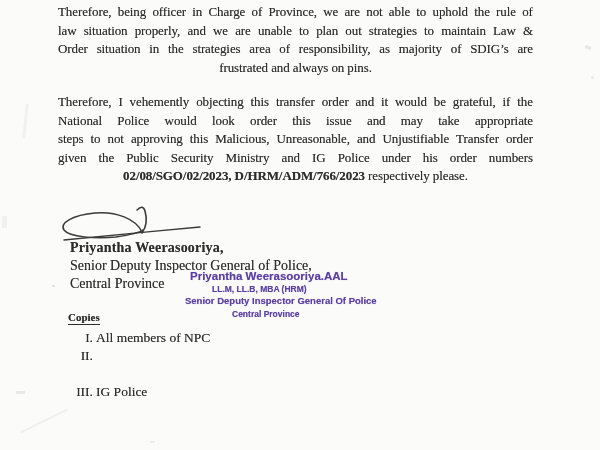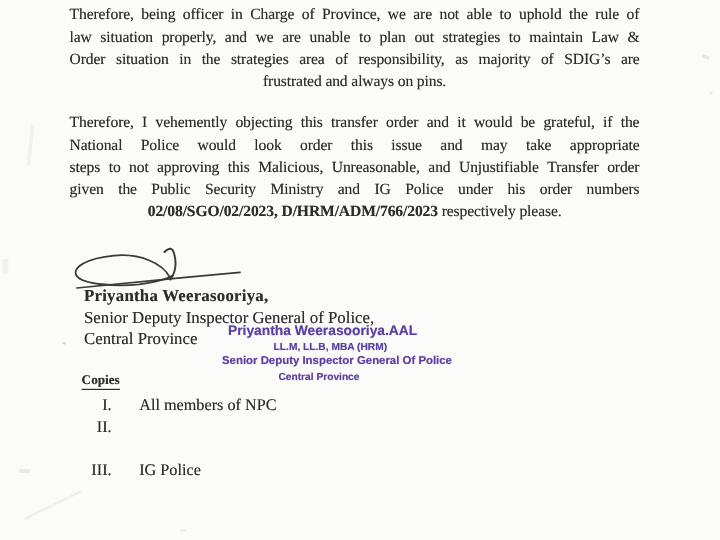--- a/index.html
+++ b/index.html
@@ -56,21 +56,21 @@
   
   .stamp-line{
     position:absolute;
     font-family:"Liberation Sans", sans-serif;
     color:var(--stamp);
     font-weight:bold;
     text-shadow:0 0 0.7px rgba(91,63,163,0.55);
     white-space:nowrap;
   }
   #stamp-line1{left:190px;top:270px;font-size:11.5px;}
-  #stamp-line2{left:212px;top:284px;font-size:8.5px;margin-left:16px;}
+  #stamp-line2{left:212px;top:284px;font-size:8.5px;}
   #stamp-line3{left:185px;top:295px;font-size:9.5px;}
   #stamp-line4{left:232px;top:309px;font-size:8.5px;}
   
   #copies-heading{
     position:absolute;
     left:68px;top:311px;
     font-size:11px;
     font-weight:bold;
     border-bottom:1.5px solid var(--ink);
     padding-bottom:1px;
@@ -81,21 +81,21 @@
     left:57px;
     display:flex;
     font-size:13.5px;
     text-shadow:0 0 0.5px rgba(45,45,45,0.55);
   }
   .copy-row .numeral{
     width:36px;
     text-align:right;
     flex:0 0 auto;
   }
-  .copy-row .copy-text{margin-left:23px;white-space:nowrap;font-family:Liberation Serif, serif;}
+  .copy-row .copy-text{margin-left:3px;white-space:nowrap;font-family:Liberation Serif, serif;}
   #copy-row-0{top:330px;}
   #copy-row-1{top:348px;flex-direction:column;}
   #copy-row-2{top:384px;}
   
   .artifact{position:absolute;background:#9a9a9a;pointer-events:none;}
 </style>
 </head>
 <body>
 
 <div id="page">

